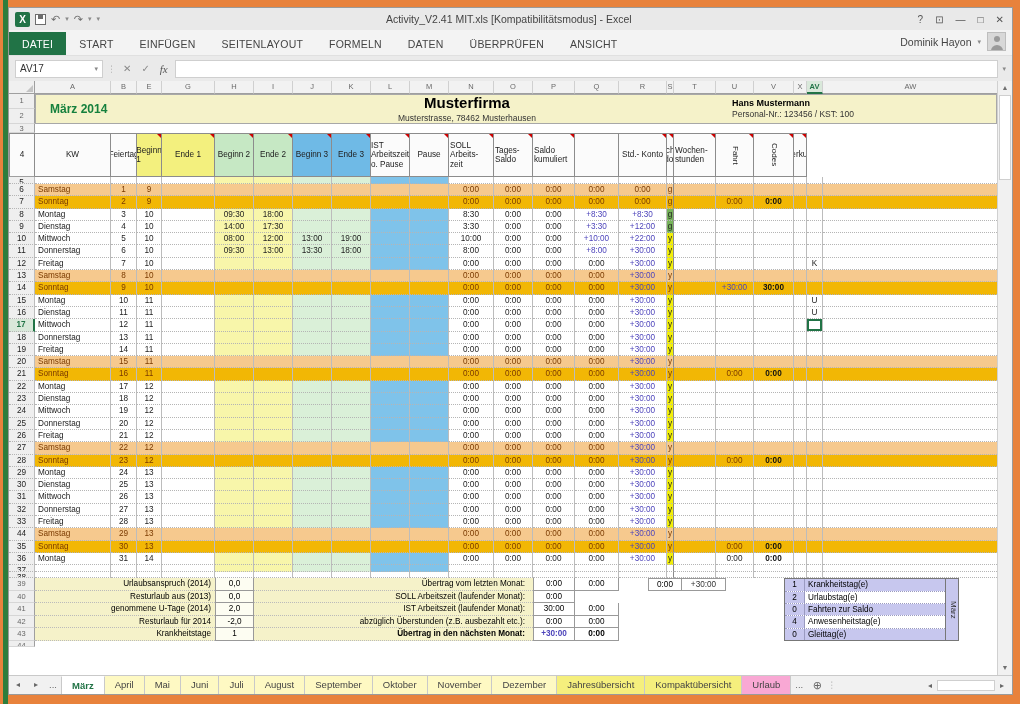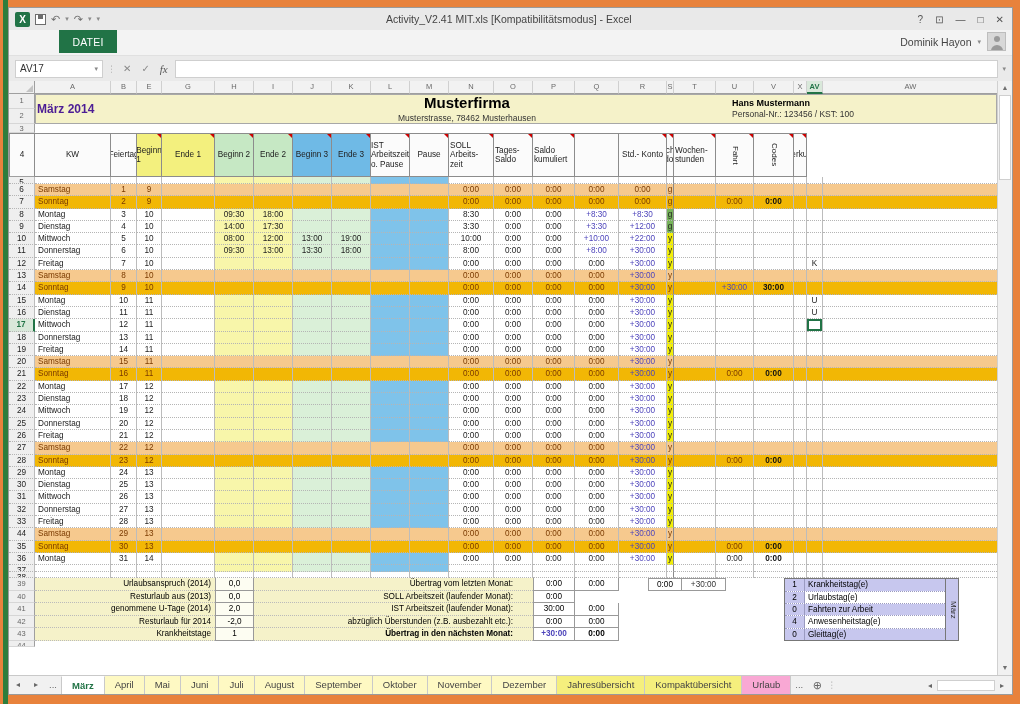--- a/index.html
+++ b/index.html
@@ -19,21 +19,21 @@
   .qat{display:flex;align-items:center;gap:5px;padding-left:2px;}
   .xlicon{width:15px;height:15px;background:var(--accent);color:#fff;font-size:10px;font-weight:bold;text-align:center;line-height:15px;border-radius:2px;}
   .saveicon{width:11px;height:11px;border:1px solid #6d6d6d;position:relative;background:#fff;}
   .saveicon:before{content:"";position:absolute;top:0;left:2px;width:5px;height:4px;background:#6d6d6d;}
   .qbtn{color:#6d6d6d;font-size:11px;line-height:11px;}
   .qcaret{color:#8a8a8a;font-size:7px;}
   .title{flex:1;text-align:center;font-size:10.5px;color:#444;white-space:nowrap;overflow:hidden;}
   .winctrl{display:flex;align-items:center;gap:12px;padding-right:4px;color:#555;font-size:10px;}
   
   .menubar{height:26px;background:#f3f3f3;display:flex;align-items:flex-end;flex:0 0 auto;border-bottom:1px solid #e0e0e0;}
-  #ribbontabs{display:flex;align-items:flex-end;height:100%;flex-direction:column;}
+  #ribbontabs{display:flex;align-items:flex-end;height:100%;}
   .rtab{font-size:10.5px;color:#444;padding:6px 13px 5px 13px;letter-spacing:.2px;}
   .rtab.active{background:var(--accent);color:#fff;}
   .account{margin-left:auto;display:flex;align-items:center;gap:6px;padding:0 6px 4px 0;font-size:10.5px;color:#444;}
   .avatar{width:19px;height:19px;background:#d8d8d8;border:1px solid #bdbdbd;position:relative;overflow:hidden;}
   .avatar:before{content:"";position:absolute;top:3px;left:6px;width:6px;height:6px;border-radius:50%;background:#9a9a9a;}
   .avatar:after{content:"";position:absolute;bottom:-2px;left:3px;width:12px;height:7px;border-radius:6px 6px 0 0;background:#9a9a9a;}
   
   .formulabar{height:25px;background:#eaeaea;display:flex;align-items:center;padding:3px 6px;gap:4px;flex:0 0 auto;}
   .namebox{width:88px;height:18px;background:#fff;border:1px solid #cfcfcf;display:flex;align-items:center;font-size:10px;color:#333;padding:0 4px;}
   .namebox .nbtext{flex:1;}
@@ -51,21 +51,21 @@
   .ch{font-size:7.5px;color:#696969;text-align:center;line-height:12px;border-right:1px solid #d0d0d0;border-bottom:1px solid #9f9f9f;overflow:hidden;}
   .ch.sel{background:#d9e8da;color:var(--accent);font-weight:bold;border-bottom:2px solid var(--accent);}
   .sheetbody{flex:1;overflow:hidden;position:relative;background:#fff;}
   .gut{background:#efefef;border-right:1px solid #9f9f9f;border-bottom:1px solid #d6d6d6;font-size:7.5px;color:#666;text-align:center;overflow:hidden;}
   .gut.gsel{background:#d9e8da;color:var(--accent);font-weight:bold;border-right:2px solid var(--accent);}
   
   .bandrow{display:flex;height:30px;}
   .gutcol{width:26px;display:flex;flex-direction:column;}
   .gutcol .gut{flex:1;line-height:14px;}
   .band{flex:1;background:var(--band);border:1px solid #a8a8a8;display:flex;align-items:center;overflow:hidden;}
-  .bandleft{width:170px;padding-left:1px;font-size:12px;font-weight:bold;color:#4c1d95;}
+  .bandleft{width:170px;padding-left:14px;font-size:12px;font-weight:bold;color:#15803d;}
   .bandctr{flex:1;text-align:center;line-height:1.25;}
   .bandctr .l1{font-size:15px;font-weight:bold;}
   .bandctr .l2{font-size:8.5px;color:#333;}
   .bandright{width:268px;line-height:1.25;padding-left:4px;}
   .bandright .l1{font-size:9px;font-weight:bold;}
   .bandright .l2{font-size:8.5px;color:#333;}
   .row3{display:flex;height:9px;}
   .row3 .rest{flex:1;}
   
   .hrow{height:44px;}
@@ -90,21 +90,21 @@
   .cell.plus{color:var(--purple) !important;}
   .c-wh{font-weight:bold;color:#111 !important;}
   .selcell{box-shadow:inset 0 0 0 2px var(--accent);position:relative;}
   .selcell:after{content:"";position:absolute;right:-1px;bottom:-1px;width:3px;height:3px;background:var(--accent);}
   
   #summary{position:relative;}
   .srow{display:flex;height:12.5px;font-size:8.2px;line-height:12px;}
   .srow .gut{width:26px;flex:0 0 auto;}
   .syl{width:180px;background:var(--band);border-bottom:1px dotted #bbb;text-align:right;padding-right:4px;overflow:hidden;white-space:nowrap;}
   .sval{width:39px;background:#fdfdf2;border:1px solid #999;border-top:none;text-align:center;overflow:hidden;}
-  .sym{width:279px;background:var(--band);border-bottom:1px dotted #bbb;text-align:right;padding-right:20px;overflow:hidden;white-space:nowrap;}
+  .sym{width:279px;background:var(--band);border-bottom:1px dotted #bbb;text-align:right;padding-right:8px;overflow:hidden;white-space:nowrap;}
   .sv1{width:42px;border:1px solid #999;border-top:none;text-align:center;}
   .sv2{width:44px;border:1px solid #999;border-top:none;border-left:none;text-align:center;}
   .sv2.empty{border:none;}
   .sbold .sym,.sbold .sv1,.sbold .sv2{font-weight:bold;}
   .sv1.plus{color:var(--purple);}
   .sumbox{position:absolute;left:639px;top:0;display:flex;height:13px;}
   .sumbox div{border:1px solid #999;font-size:8.2px;line-height:11px;text-align:center;background:#fff;}
   .sumbox .b1{width:34px;} .sumbox .b2{width:44px;border-left:none;color:#333;}
   #legendwrap{position:absolute;left:775px;top:0;width:175px;height:63px;display:flex;}
   #legend{flex:1;border:1px solid #777;display:flex;flex-direction:column;}
@@ -1184,21 +1184,21 @@
                   <div class="lrow">
                     <div class="lnum">1</div>
                     <div class="llab">Krankheitstag(e)</div>
                   </div>
                   <div class="lrow alt">
                     <div class="lnum">2</div>
                     <div class="llab">Urlaubstag(e)</div>
                   </div>
                   <div class="lrow">
                     <div class="lnum">0</div>
-                    <div class="llab">Fahrten zur Arbeit</div>
+                    <div class="llab">Fahrten zur Saldo</div>
                   </div>
                   <div class="lrow alt">
                     <div class="lnum">4</div>
                     <div class="llab">Anwesenheitstag(e)</div>
                   </div>
                   <div class="lrow">
                     <div class="lnum">0</div>
                     <div class="llab">Gleittag(e)</div>
                   </div>
                 </div>

